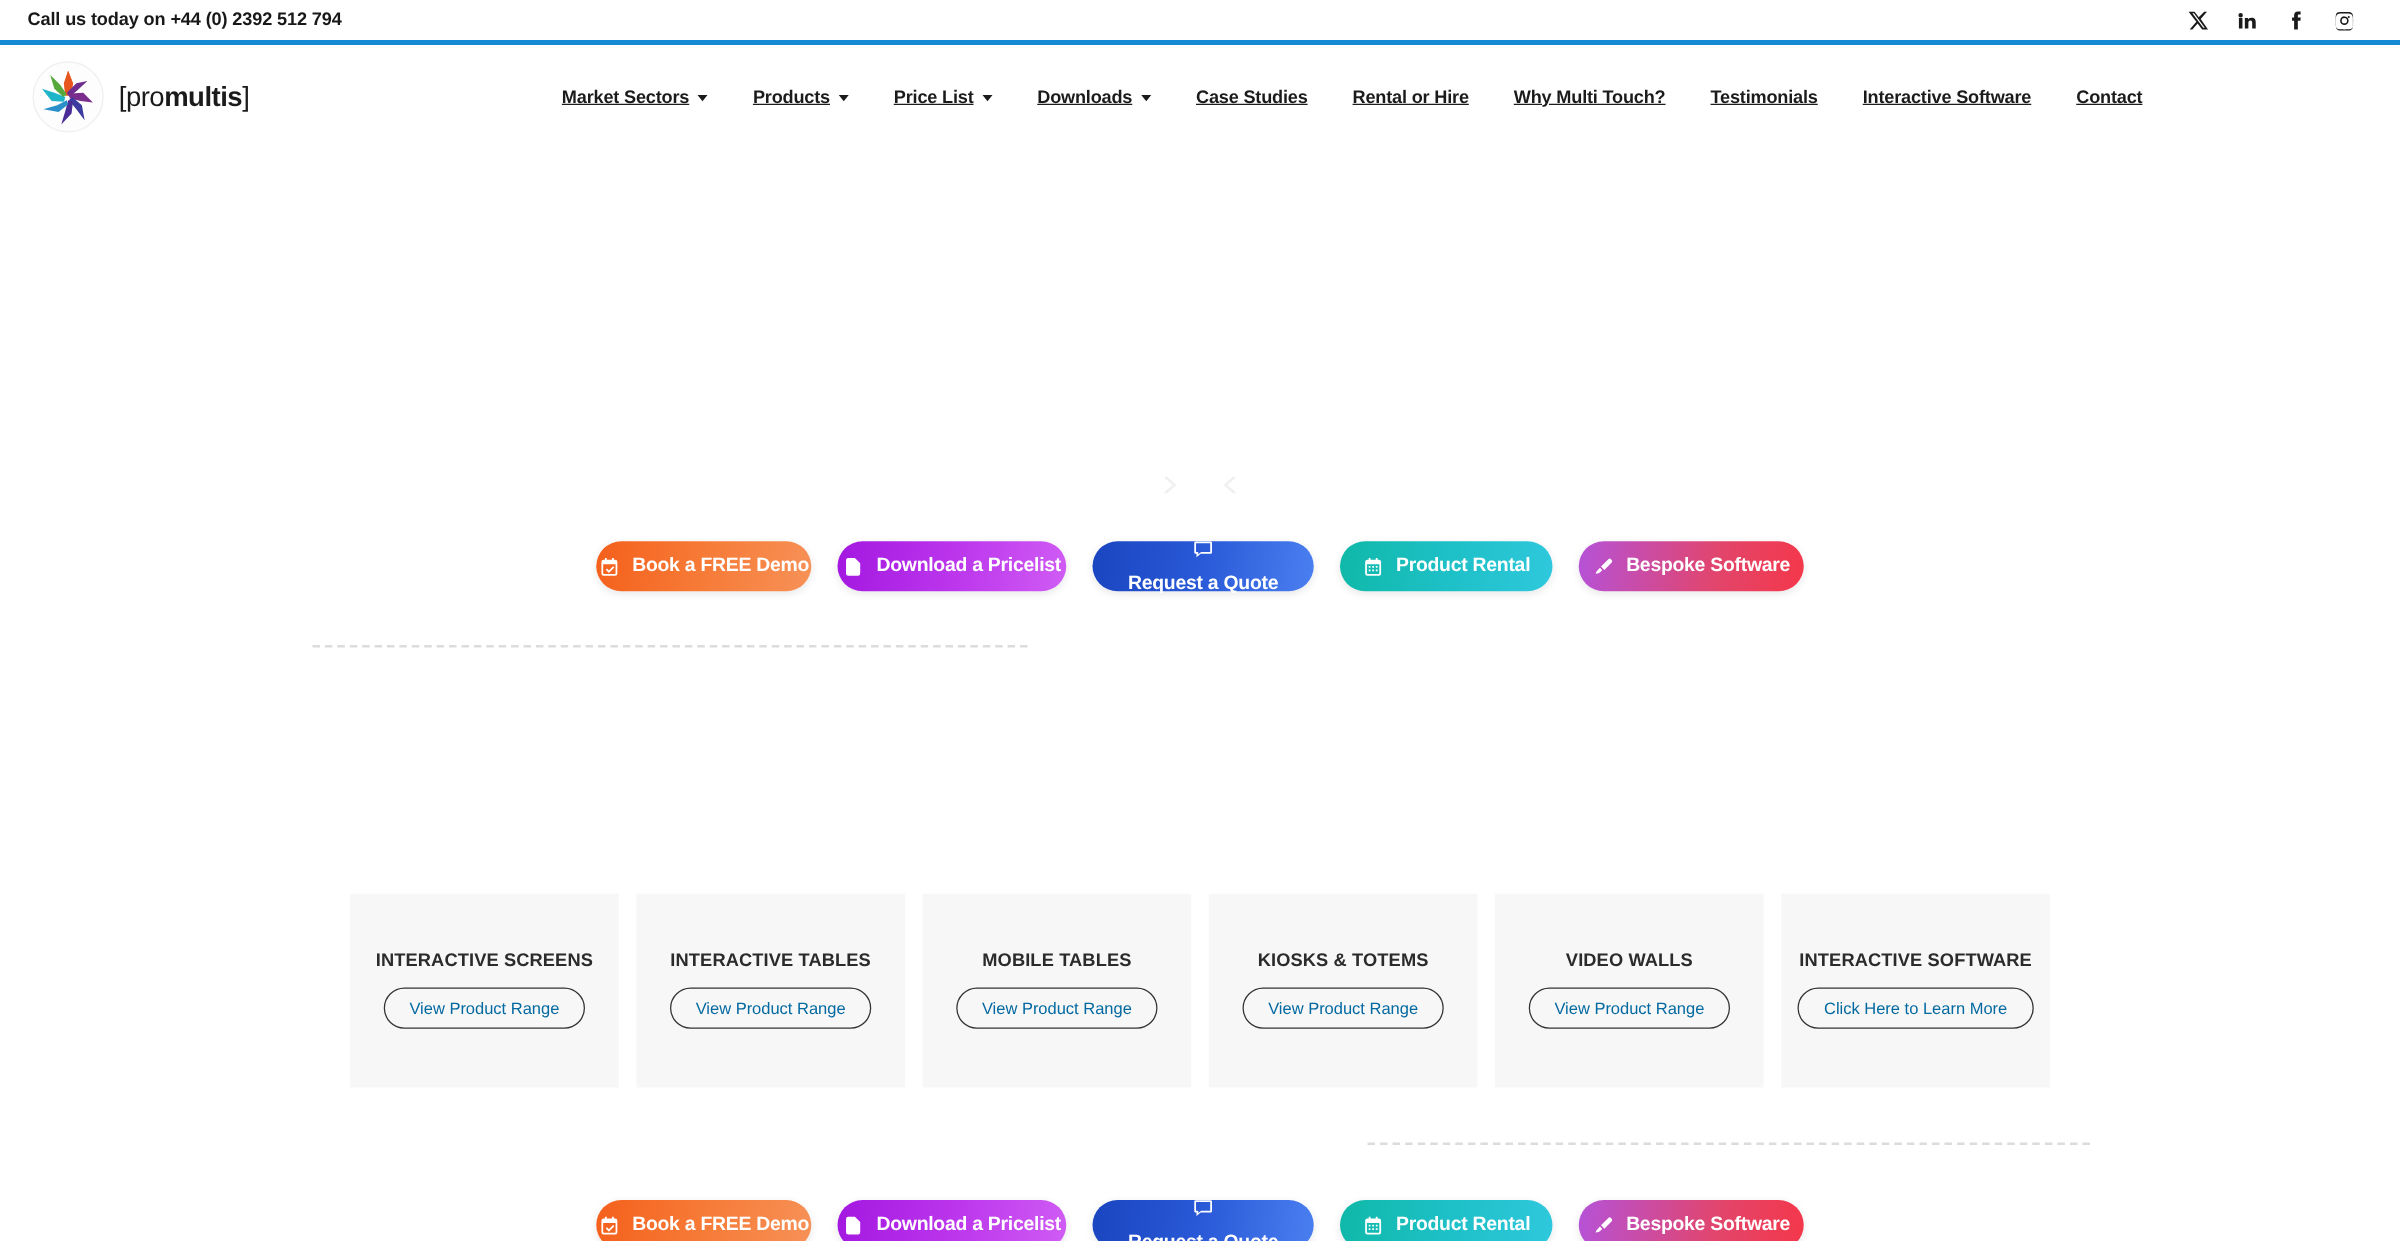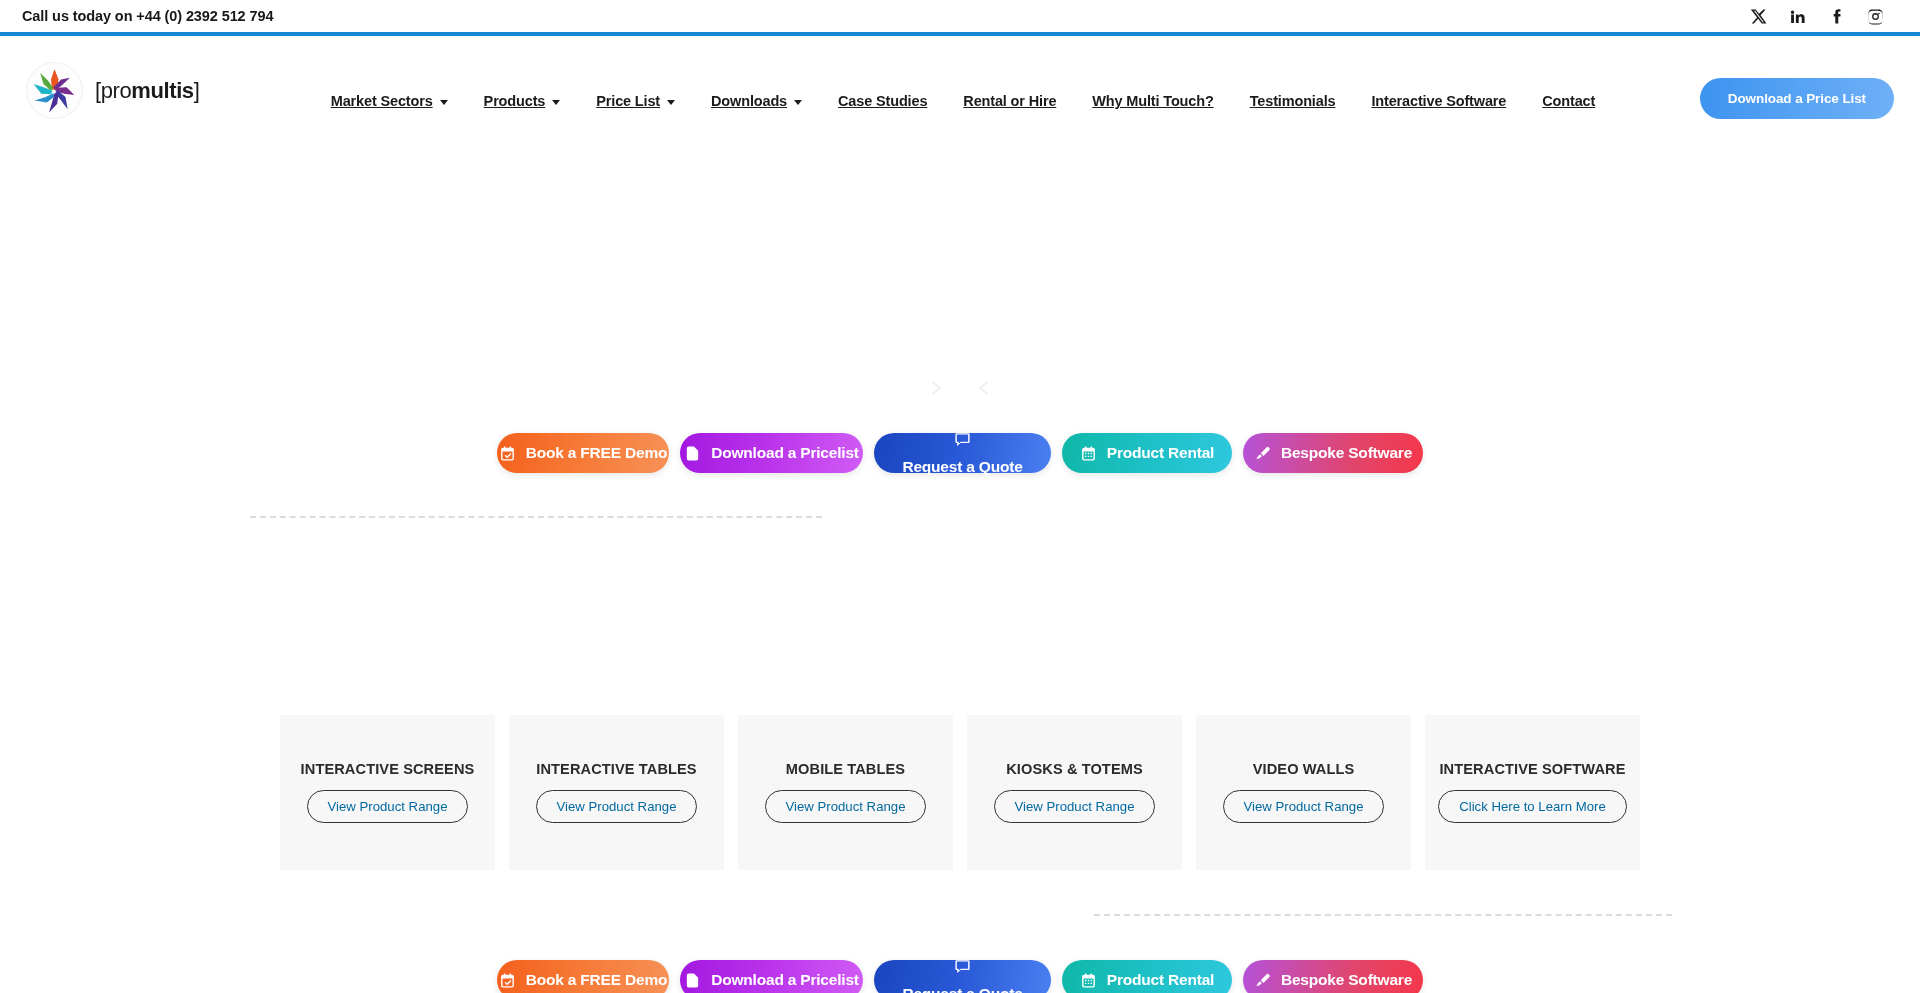--- a/index.html
+++ b/index.html
@@ -45,21 +45,21 @@
     cursor: pointer;
   }
   .social-icon svg { width: 100%; height: 100%; fill: currentColor; }
   .accent-bar { height: 4px; background: #1589d3; width: 100%; }
 
   
   .header {
     height: 83px;
     background: #ffffff;
     display: flex;
-    align-items: flex-end;
+    align-items: center;
     padding: 0 26px 0 26px;
     position: relative;
   }
   .logo-wrap { display: flex; align-items: center; gap: 12px; }
   .logo-circle {
     width: 57px; height: 57px;
     border-radius: 50%;
     background: #fcfcfc;
     border: 1px solid #efefef;
     position: relative;
@@ -139,21 +139,21 @@
     cursor: pointer;
     color: #f0f0f0;
   }
   .carousel-arrow svg { width: 22px; height: 26px; stroke: currentColor; fill: none; stroke-width: 2.3; }
 
   
   .cta-row {
     display: flex;
     justify-content: center;
     align-items: center;
-    gap: 11px;
+    gap: 21px;
   }
   .cta-btn {
     display: inline-flex;
     align-items: center;
     justify-content: center;
     gap: 10px;
     height: 40px;
     padding: 0 26px;
     border: none;
     border-radius: 24px;
@@ -303,21 +303,20 @@
       <span>Testimonials</span>
     </div>
     <div class="nav-item">
       <span>Interactive Software</span>
     </div>
     <div class="nav-item">
       <span>Contact</span>
     </div>
   </nav>
 
-  <button class="header-cta">Download a Price List</button>
 </div>
 
 <div class="hero">
   <div class="carousel-arrows">
     <span class="carousel-arrow">
       <svg viewBox="0 0 24 24">
           <polyline points="9,5 17,12 9,19"></polyline>
         </svg>
     </span>
     <span class="carousel-arrow">

